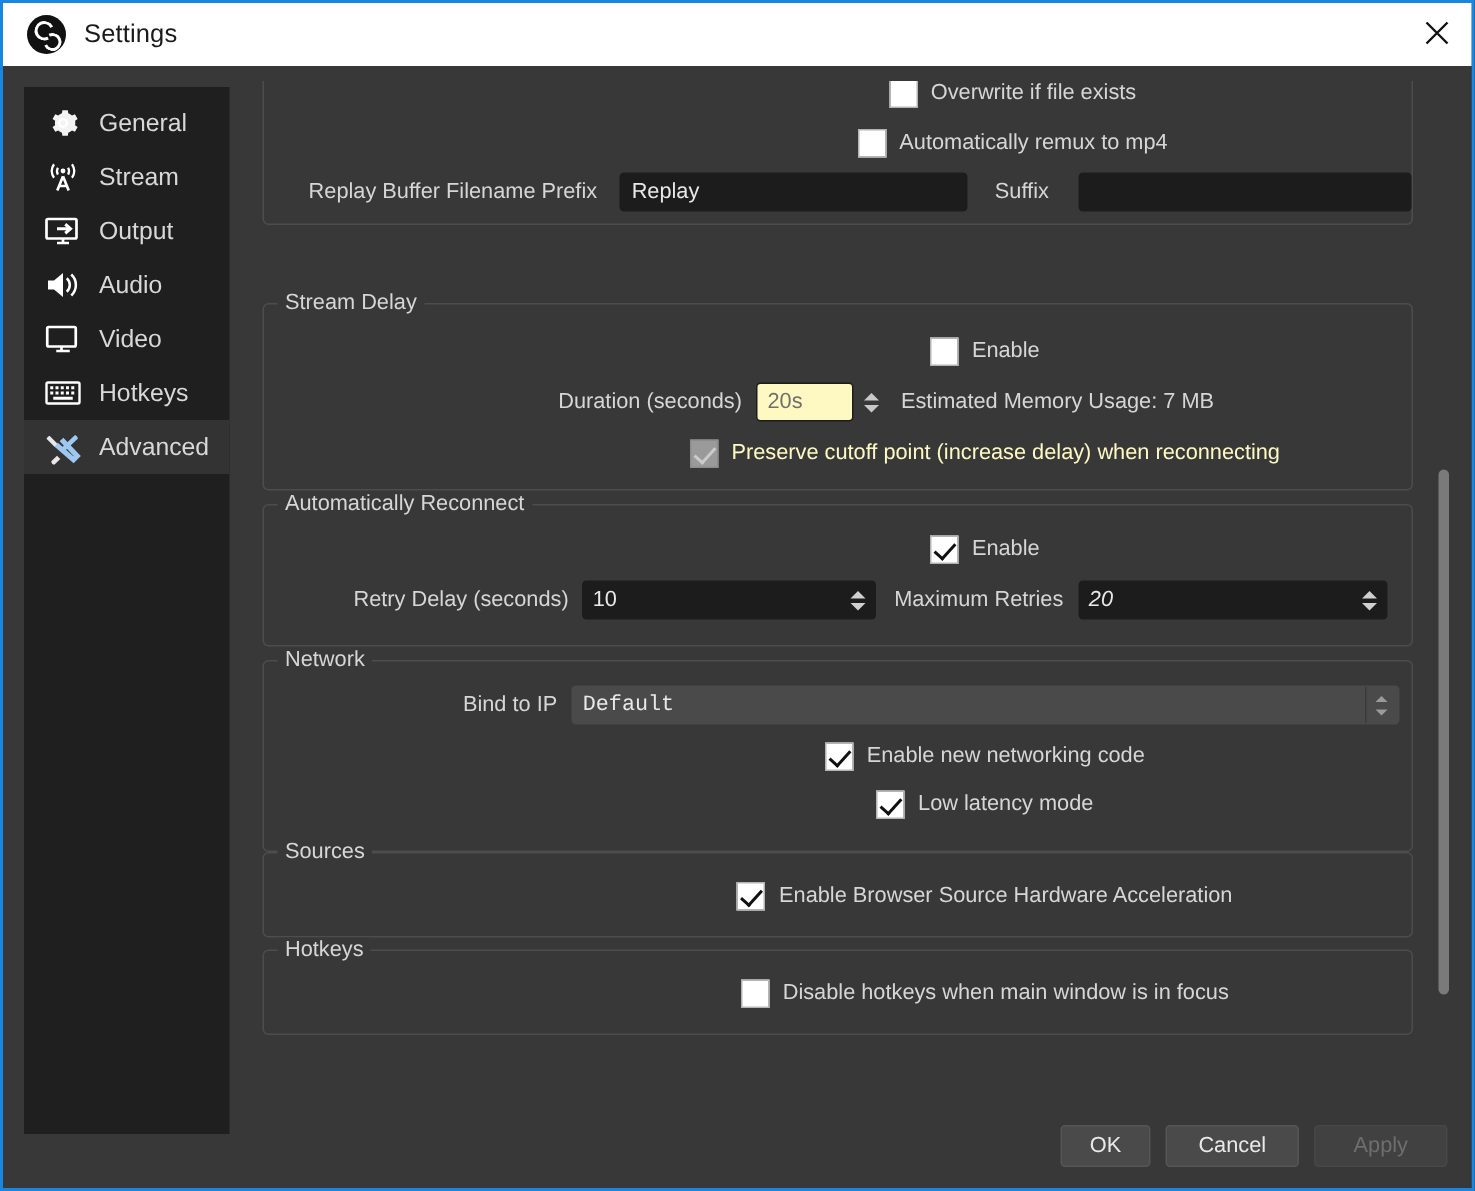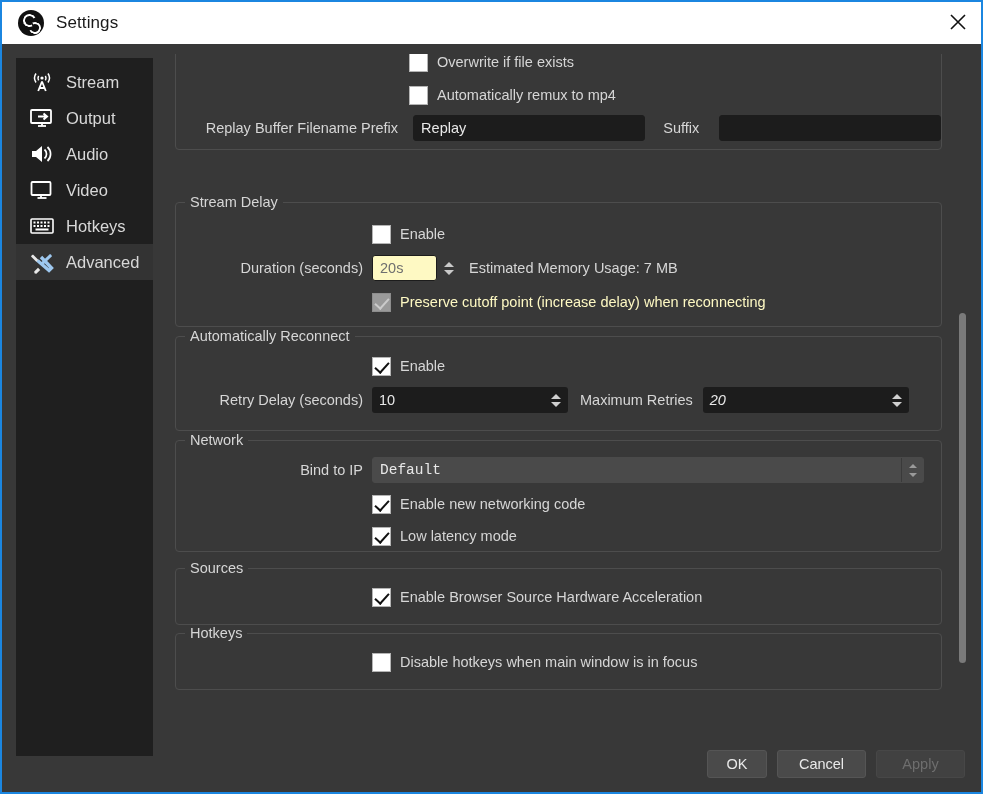--- a/index.html
+++ b/index.html
@@ -101,20 +101,21 @@
   }
   .gb-title {
     position: absolute; left: 9px; top: -9px;
     background: #383838;
     padding: 0 5px;
     font-size: 14.5px; color: #d6d6d6;
   }
   .row {
     display: flex; align-items: center;
     height: 34px;
+    justify-content: center;
   }
   .lbl {
     font-size: 14.5px; color: #d6d6d6;
     text-align: right;
     white-space: nowrap;
   }
   
   .cbrow { display: flex; align-items: center; cursor: pointer; }
   .cb {
     width: 19px; height: 19px; flex: 0 0 19px;
@@ -249,20 +250,29 @@
       <svg width="16" height="16" viewBox="0 0 16 16">
         <path d="M1 1 L15 15 M15 1 L1 15" stroke="#111" stroke-width="1.6" fill="none"></path>
       </svg>
     </div>
   </div>
 
   <div class="body">
 
     <div class="sidebar">
 
+      <div class="nav-item">
+        <span class="nav-ico">
+          <svg width="24" height="24" viewBox="0 0 24 24" fill="#fff">
+            <path d="M12 8.6a3.4 3.4 0 100 6.8 3.4 3.4 0 000-6.8zm0 5.2a1.8 1.8 0 110-3.6 1.8 1.8 0 010 3.6z"></path>
+            <path d="M20.2 12c0-.5-.05-1-.14-1.45l1.7-1.24-1.8-3.12-1.95.8a7.9 7.9 0 00-2.5-1.45L15.2 3.5h-3.6l-.3 2.04a7.9 7.9 0 00-2.5 1.45l-1.96-.8-1.8 3.12 1.7 1.24a8.2 8.2 0 000 2.9l-1.7 1.24 1.8 3.12 1.96-.8a7.9 7.9 0 002.5 1.45l.3 2.04h3.6l.3-2.04a7.9 7.9 0 002.5-1.45l1.95.8 1.8-3.12-1.7-1.24c.09-.45.14-.95.14-1.45z" opacity=".95"></path>
+          </svg>
+        </span>
+        <span>General</span>
+      </div>
 
       <div class="nav-item">
         <span class="nav-ico">
           <svg width="26" height="24" viewBox="0 0 26 24" fill="none" stroke="#fff" stroke-width="1.5">
             <path d="M7 3.5a8 8 0 000 9"></path>
               <path d="M19 3.5a8 8 0 010 9"></path>
             <path d="M9.6 5.8a4.6 4.6 0 000 4.6"></path>
               <path d="M16.4 5.8a4.6 4.6 0 010 4.6"></path>
             <circle cx="13" cy="8" r="1.6" fill="#fff" stroke="none"></circle>
             <path d="M13 11.5 L9.2 21 M13 11.5 L16.8 21 M10.4 18 h5.2" stroke-width="1.8"></path>
@@ -413,21 +423,21 @@
           <div class="spin" style="width:206px; margin-left:10px;font-style:italic;">
             <span class="sv">20</span>
             <span class="spin-arrows">
               <span class="chev-up"></span>
               <span class="chev-dn"></span>
             </span>
           </div>
         </div>
       </div>
 
-      <div class="groupbox" style="position:absolute; left:6px; top:386px; width:767px; height:112px;">
+      <div class="groupbox" style="position:absolute; left:6px; top:386px; width:767px; height:128px;">
         <div class="gb-title">Network</div>
         <div class="row" style="position:absolute; left:0; top:12px; width:100%;">
           <div class="lbl" style="width:187px;">Bind to IP</div>
           <div class="combo" style="width:552px; margin-left:9px;font-family:Liberation Mono, monospace;">
             <span>Default</span>
             <span class="combo-arrows">
               <span class="tri-up"></span>
               <span class="tri-dn"></span>
             </span>
           </div>

